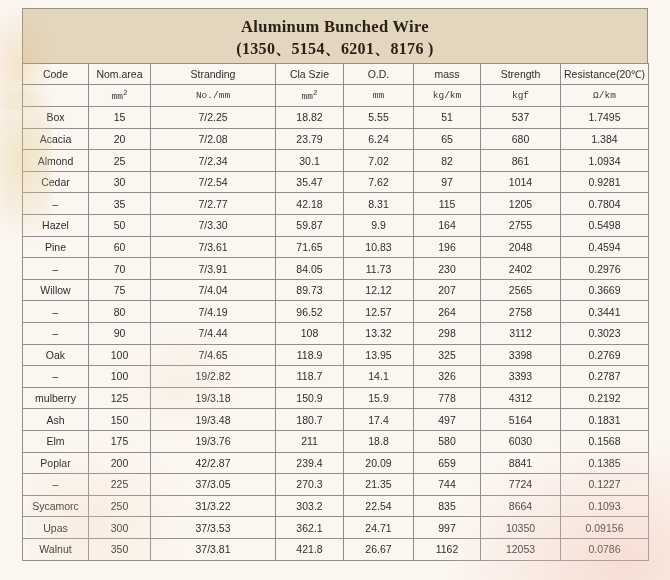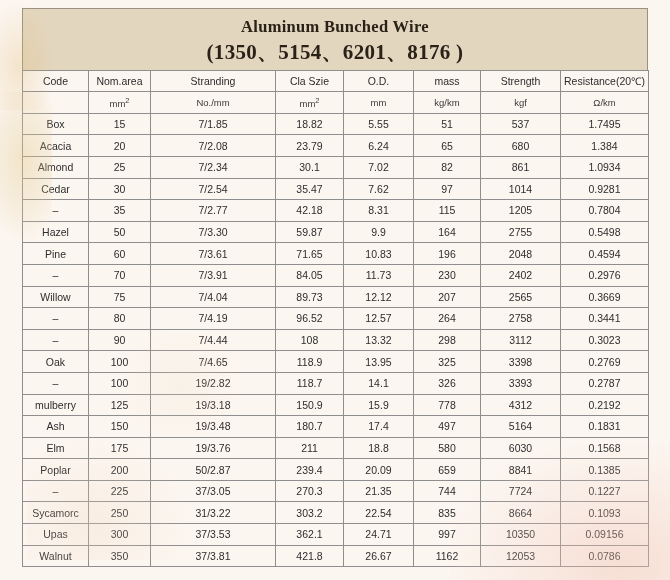--- a/index.html
+++ b/index.html
@@ -65,21 +65,21 @@
     font-family: "Liberation Serif", serif;
     color: #2a2118;
   }
   .title-line1 {
     font-size: 16.5px;
     font-weight: bold;
     letter-spacing: 0.3px;
     line-height: 1.35;
   }
   .title-line2 {
-    font-size: 21px;
+    font-size: 16px;
     font-weight: bold;
     letter-spacing: 0.3px;
     line-height: 1.35;
   }
 
   table.wire {
     border-collapse: collapse;
     width: 626px;
     table-layout: fixed;
     background: transparent;
@@ -95,20 +95,21 @@
     padding: 0 1px;
     white-space: nowrap;
     overflow: hidden;
   }
   table.wire th {
     font-size: 10.5px;
   }
   table.wire td.unitcell {
     font-size: 9.5px;
     color: #3a3a3a;
+    font-family: Liberation Mono, monospace;
   }
   table.wire td.codecell {
     font-size: 10.5px;
   }
   .sup { font-size: 7.5px; vertical-align: super; }
 
   
   col.c-code   { width: 66px; }
   col.c-nom    { width: 62px; }
   col.c-strand { width: 125px; }
@@ -164,21 +165,21 @@
           <td class="unitcell">mm</td>
           <td class="unitcell">kg/km</td>
           <td class="unitcell">kgf</td>
           <td class="unitcell">Ω/km</td>
         </tr>
     </thead>
     <tbody>
         <tr>
           <td class="codecell">Box</td>
           <td>15</td>
-          <td>7/1.85</td>
+          <td>7/2.25</td>
           <td>18.82</td>
           <td>5.55</td>
           <td>51</td>
           <td>537</td>
           <td>1.7495</td>
         </tr>
         <tr>
           <td class="codecell">Acacia</td>
           <td>20</td>
           <td>7/2.08</td>
@@ -324,21 +325,21 @@
           <td>19/3.76</td>
           <td>211</td>
           <td>18.8</td>
           <td>580</td>
           <td>6030</td>
           <td>0.1568</td>
         </tr>
         <tr>
           <td class="codecell">Poplar</td>
           <td>200</td>
-          <td>50/2.87</td>
+          <td>42/2.87</td>
           <td>239.4</td>
           <td>20.09</td>
           <td>659</td>
           <td>8841</td>
           <td>0.1385</td>
         </tr>
         <tr>
           <td class="codecell">–</td>
           <td>225</td>
           <td>37/3.05</td>

